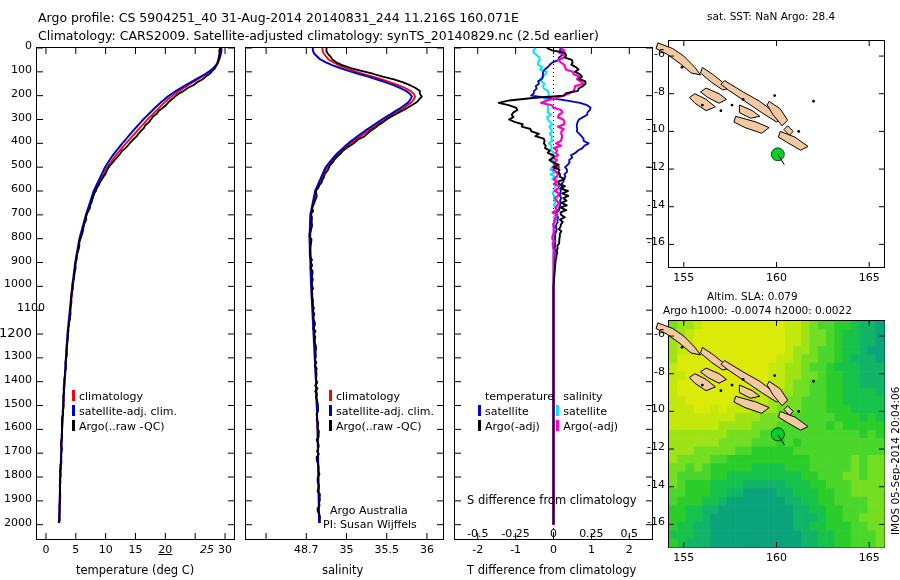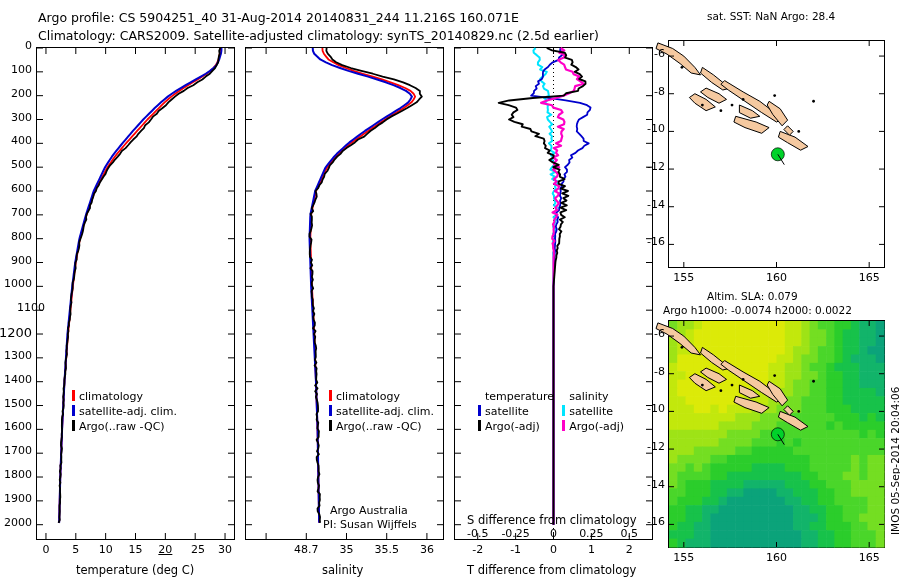--- a/index.html
+++ b/index.html
@@ -216,34 +216,34 @@
       <line x1="0" y1="476.6990291262136" x2="6" y2="476.6990291262136" stroke="#000" stroke-width="1"></line>
       <line x1="197" y1="476.6990291262136" x2="191" y2="476.6990291262136" stroke="#000" stroke-width="1"></line>
       <line x1="98.5" y1="0" x2="98.5" y2="491" stroke="#000" stroke-width="1" stroke-dasharray="1,3"></line>
       <path d="M80.54,0.00L78.43,2.38L78.77,4.77L81.78,7.15L84.54,9.53L84.76,11.92L82.97,14.30L82.90,16.68L87.29,19.07L85.13,21.45L91.82,23.83L90.41,26.22L87.46,28.60L85.19,30.99L86.50,33.37L89.62,35.75L87.98,38.14L88.87,40.52L92.94,42.90L93.48,45.29L93.83,47.67L89.05,50.05L92.11,52.44L89.99,54.82L92.91,57.20L92.62,59.59L92.92,61.97L92.51,64.35L96.33,66.74L92.12,69.12L92.81,71.50L94.87,73.89L97.25,76.27L94.23,78.66L95.78,81.04L97.21,83.42L94.62,85.81L96.91,88.19L96.36,90.57L97.11,92.96L93.97,95.34L96.33,97.72L96.52,100.11L95.40,102.49L99.65,104.87L95.98,107.26L98.45,109.64L96.74,112.02L99.56,114.41L99.43,116.79L96.97,119.17L95.40,121.56L100.29,123.94L95.58,126.33L99.82,128.71L97.19,131.09L102.71,133.48L102.33,135.86L99.95,138.24L100.72,140.63L98.95,143.01L97.69,145.39L99.06,147.78L99.00,150.16L99.74,152.54L100.42,154.93L98.90,157.31L101.93,159.69L101.05,162.08L100.70,164.46L101.41,166.84L98.45,169.23L100.92,171.61L100.29,174.00L99.00,176.38L98.12,178.76L100.47,181.15L99.74,183.53L97.91,185.91L99.76,188.30L99.01,190.68L97.96,193.06L97.87,195.45L98.79,197.83L98.86,200.21L99.03,202.60L98.09,204.98L98.28,207.36L98.64,209.75L98.44,212.13L98.50,214.51L98.50,216.90L98.50,219.28L98.50,221.67L98.50,224.05L98.50,226.43L98.50,228.82L98.50,231.20L98.50,233.58L98.50,235.97L98.50,238.35L98.50,240.73L98.50,243.12L98.50,245.50L98.50,247.88L98.50,250.27L98.50,252.65L98.50,255.03L98.50,257.42L98.50,259.80L98.50,262.18L98.50,264.57L98.50,266.95L98.50,269.33L98.50,271.72L98.50,274.10L98.50,276.49L98.50,278.87L98.50,281.25L98.50,283.64L98.50,286.02L98.50,288.40L98.50,290.79L98.50,293.17L98.50,295.55L98.50,297.94L98.50,300.32L98.50,302.70L98.50,305.09L98.50,307.47L98.50,309.85L98.50,312.24L98.50,314.62L98.50,317.00L98.50,319.39L98.50,321.77L98.50,324.16L98.50,326.54L98.50,328.92L98.50,331.31L98.50,333.69L98.50,336.07L98.50,338.46L98.50,340.84L98.50,343.22L98.50,345.61L98.50,347.99L98.50,350.37L98.50,352.76L98.50,355.14L98.50,357.52L98.50,359.91L98.50,362.29L98.50,364.67L98.50,367.06L98.50,369.44L98.50,371.83L98.50,374.21L98.50,376.59L98.50,378.98L98.50,381.36L98.50,383.74L98.50,386.13L98.50,388.51L98.50,390.89L98.50,393.28L98.50,395.66L98.50,398.04L98.50,400.43L98.50,402.81L98.50,405.19L98.50,407.58L98.50,409.96L98.50,412.34L98.50,414.73L98.50,417.11L98.50,419.50L98.50,421.88L98.50,424.26L98.50,426.65L98.50,429.03L98.50,431.41L98.50,433.80L98.50,436.18L98.50,438.56L98.50,440.95L98.50,443.33L98.50,445.71L98.50,448.10L98.50,450.48L98.50,452.86L98.50,455.25L98.50,457.63L98.50,460.01L98.50,462.40L98.50,464.78L98.50,467.17L98.50,469.55L98.50,471.93L98.50,474.32L98.50,476.70" fill="none" stroke="#00e5ff" stroke-width="2" stroke-linejoin="round"></path>
       <path d="M105.52,0.00L105.12,2.38L107.64,4.77L107.12,7.15L104.04,9.53L103.63,11.92L97.75,14.30L94.79,16.68L92.98,19.07L89.59,21.45L88.02,23.83L87.88,26.22L88.00,28.60L86.85,30.99L83.09,33.37L83.97,35.75L80.73,38.14L81.69,40.52L79.07,42.90L78.80,45.29L76.19,47.67L95.33,50.05L110.69,52.44L124.97,54.82L132.06,57.20L135.54,59.59L134.92,61.97L132.50,64.35L132.20,66.74L128.06,69.12L123.98,71.50L122.71,73.89L121.89,76.27L121.72,78.66L122.27,81.04L121.77,83.42L124.28,85.81L126.42,88.19L128.52,90.57L128.68,92.96L133.69,95.34L129.33,97.72L127.41,100.11L122.94,102.49L120.47,104.87L115.99,107.26L117.34,109.64L114.13,112.02L114.55,114.41L112.78,116.79L109.99,119.17L112.00,121.56L111.98,123.94L109.44,126.33L110.46,128.71L108.37,131.09L108.56,133.48L106.60,135.86L106.75,138.24L105.15,140.63L105.78,143.01L105.12,145.39L104.98,147.78L106.22,150.16L105.11,152.54L105.34,154.93L105.22,157.31L104.20,159.69L104.18,162.08L101.64,164.46L101.17,166.84L103.18,169.23L102.42,171.61L102.70,174.00L101.34,176.38L100.82,178.76L101.83,181.15L101.27,183.53L100.06,185.91L100.24,188.30L100.04,190.68L100.34,193.06L100.14,195.45L99.98,197.83L99.72,200.21L100.13,202.60L99.81,204.98L99.57,207.36L99.40,209.75L99.37,212.13L99.26,214.51L99.18,216.90L99.11,219.28L99.03,221.67L98.95,224.05L98.88,226.43L98.80,228.82L98.73,231.20L98.65,233.58L98.58,235.97L98.50,238.35L98.50,240.73L98.50,243.12L98.50,245.50L98.50,247.88L98.50,250.27L98.50,252.65L98.50,255.03L98.50,257.42L98.50,259.80L98.50,262.18L98.50,264.57L98.50,266.95L98.50,269.33L98.50,271.72L98.50,274.10L98.50,276.49L98.50,278.87L98.50,281.25L98.50,283.64L98.50,286.02L98.50,288.40L98.50,290.79L98.50,293.17L98.50,295.55L98.50,297.94L98.50,300.32L98.50,302.70L98.50,305.09L98.50,307.47L98.50,309.85L98.50,312.24L98.50,314.62L98.50,317.00L98.50,319.39L98.50,321.77L98.50,324.16L98.50,326.54L98.50,328.92L98.50,331.31L98.50,333.69L98.50,336.07L98.50,338.46L98.50,340.84L98.50,343.22L98.50,345.61L98.50,347.99L98.50,350.37L98.50,352.76L98.50,355.14L98.50,357.52L98.50,359.91L98.50,362.29L98.50,364.67L98.50,367.06L98.50,369.44L98.50,371.83L98.50,374.21L98.50,376.59L98.50,378.98L98.50,381.36L98.50,383.74L98.50,386.13L98.50,388.51L98.50,390.89L98.50,393.28L98.50,395.66L98.50,398.04L98.50,400.43L98.50,402.81L98.50,405.19L98.50,407.58L98.50,409.96L98.50,412.34L98.50,414.73L98.50,417.11L98.50,419.50L98.50,421.88L98.50,424.26L98.50,426.65L98.50,429.03L98.50,431.41L98.50,433.80L98.50,436.18L98.50,438.56L98.50,440.95L98.50,443.33L98.50,445.71L98.50,448.10L98.50,450.48L98.50,452.86L98.50,455.25L98.50,457.63L98.50,460.01L98.50,462.40L98.50,464.78L98.50,467.17L98.50,469.55L98.50,471.93L98.50,474.32L98.50,476.70" fill="none" stroke="#0000cc" stroke-width="1.8" stroke-linejoin="round"></path>
       <path d="M105.69,0.00L109.26,2.38L104.38,4.77L109.94,7.15L108.92,9.53L103.18,11.92L105.59,14.30L109.12,16.68L110.02,19.07L110.95,21.45L117.55,23.83L118.69,26.22L124.33,28.60L121.93,30.99L125.36,33.37L128.59,35.75L120.26,38.14L119.55,40.52L118.70,42.90L114.17,45.29L108.36,47.67L100.84,50.05L91.98,52.44L86.16,54.82L96.96,57.20L98.36,59.59L106.11,61.97L107.50,64.35L104.04,66.74L102.88,69.12L108.33,71.50L109.45,73.89L109.01,76.27L102.91,78.66L108.66,81.04L106.46,83.42L106.22,85.81L107.24,88.19L106.55,90.57L105.96,92.96L101.08,95.34L106.09,97.72L98.92,100.11L102.13,102.49L100.96,104.87L103.11,107.26L97.78,109.64L101.89,112.02L99.57,114.41L99.07,116.79L104.16,119.17L98.11,121.56L100.97,123.94L103.04,126.33L101.90,128.71L99.07,131.09L101.69,133.48L98.93,135.86L104.10,138.24L103.27,140.63L99.94,143.01L103.82,145.39L102.94,147.78L100.17,150.16L101.42,152.54L103.76,154.93L102.45,157.31L100.36,159.69L102.22,162.08L97.58,164.46L102.38,166.84L101.13,169.23L99.32,171.61L99.36,174.00L98.02,176.38L98.98,178.76L98.59,181.15L98.74,183.53L98.69,185.91L97.49,188.30L97.28,190.68L99.50,193.06L97.61,195.45L98.18,197.83L98.17,200.21L98.76,202.60L98.76,204.98L98.80,207.36L98.46,209.75L98.56,212.13L98.50,214.51L98.50,216.90L98.50,219.28L98.50,221.67L98.50,224.05L98.50,226.43L98.50,228.82L98.50,231.20L98.50,233.58L98.50,235.97L98.50,238.35L98.50,240.73L98.50,243.12L98.50,245.50L98.50,247.88L98.50,250.27L98.50,252.65L98.50,255.03L98.50,257.42L98.50,259.80L98.50,262.18L98.50,264.57L98.50,266.95L98.50,269.33L98.50,271.72L98.50,274.10L98.50,276.49L98.50,278.87L98.50,281.25L98.50,283.64L98.50,286.02L98.50,288.40L98.50,290.79L98.50,293.17L98.50,295.55L98.50,297.94L98.50,300.32L98.50,302.70L98.50,305.09L98.50,307.47L98.50,309.85L98.50,312.24L98.50,314.62L98.50,317.00L98.50,319.39L98.50,321.77L98.50,324.16L98.50,326.54L98.50,328.92L98.50,331.31L98.50,333.69L98.50,336.07L98.50,338.46L98.50,340.84L98.50,343.22L98.50,345.61L98.50,347.99L98.50,350.37L98.50,352.76L98.50,355.14L98.50,357.52L98.50,359.91L98.50,362.29L98.50,364.67L98.50,367.06L98.50,369.44L98.50,371.83L98.50,374.21L98.50,376.59L98.50,378.98L98.50,381.36L98.50,383.74L98.50,386.13L98.50,388.51L98.50,390.89L98.50,393.28L98.50,395.66L98.50,398.04L98.50,400.43L98.50,402.81L98.50,405.19L98.50,407.58L98.50,409.96L98.50,412.34L98.50,414.73L98.50,417.11L98.50,419.50L98.50,421.88L98.50,424.26L98.50,426.65L98.50,429.03L98.50,431.41L98.50,433.80L98.50,436.18L98.50,438.56L98.50,440.95L98.50,443.33L98.50,445.71L98.50,448.10L98.50,450.48L98.50,452.86L98.50,455.25L98.50,457.63L98.50,460.01L98.50,462.40L98.50,464.78L98.50,467.17L98.50,469.55L98.50,471.93L98.50,474.32L98.50,476.70" fill="none" stroke="#ff00c8" stroke-width="2.2" stroke-linejoin="round"></path>
       <path d="M91.76,0.00L97.07,2.38L109.81,4.77L111.24,7.15L110.13,9.53L116.84,11.92L117.64,14.30L116.32,16.68L120.80,19.07L123.51,21.45L119.85,23.83L124.79,26.22L127.02,28.60L124.21,30.99L130.37,33.37L130.52,35.75L127.94,38.14L123.61,40.52L123.07,42.90L111.02,45.29L108.72,47.67L77.84,50.05L54.20,52.44L43.72,54.82L53.63,57.20L60.96,59.59L62.40,61.97L58.43,64.35L56.74,66.74L58.38,69.12L54.07,71.50L59.40,73.89L67.70,76.27L66.73,78.66L75.45,81.04L76.41,83.42L83.98,85.81L80.33,88.19L88.74,90.57L89.59,92.96L88.87,95.34L90.75,97.72L90.07,100.11L94.70,102.49L92.71,104.87L98.74,107.26L98.25,109.64L94.31,112.02L97.86,114.41L103.77,116.79L98.28,119.17L104.53,121.56L103.35,123.94L105.05,126.33L104.81,128.71L109.56,131.09L103.69,133.48L103.68,135.86L109.97,138.24L106.02,140.63L112.95,143.01L107.18,145.39L113.33,147.78L108.35,150.16L111.44,152.54L106.39,154.93L111.78,157.31L105.40,159.69L111.21,162.08L105.48,164.46L106.10,166.84L109.76,169.23L104.90,171.61L107.81,174.00L105.91,176.38L105.51,178.76L103.95,181.15L106.36,183.53L104.74,185.91L104.92,188.30L104.34,190.68L104.25,193.06L104.13,195.45L102.27,197.83L102.67,200.21L101.70,202.60L102.28,204.98L101.38,207.36L101.32,209.75L100.68,212.13L100.39,214.51L100.20,216.90L100.02,219.28L99.83,221.67L99.64,224.05L99.45,226.43L99.26,228.82L99.07,231.20L98.88,233.58L98.69,235.97L98.50,238.35L98.50,240.73L98.50,243.12L98.50,245.50L98.50,247.88L98.50,250.27L98.50,252.65L98.50,255.03L98.50,257.42L98.50,259.80L98.50,262.18L98.50,264.57L98.50,266.95L98.50,269.33L98.50,271.72L98.50,274.10L98.50,276.49L98.50,278.87L98.50,281.25L98.50,283.64L98.50,286.02L98.50,288.40L98.50,290.79L98.50,293.17L98.50,295.55L98.50,297.94L98.50,300.32L98.50,302.70L98.50,305.09L98.50,307.47L98.50,309.85L98.50,312.24L98.50,314.62L98.50,317.00L98.50,319.39L98.50,321.77L98.50,324.16L98.50,326.54L98.50,328.92L98.50,331.31L98.50,333.69L98.50,336.07L98.50,338.46L98.50,340.84L98.50,343.22L98.50,345.61L98.50,347.99L98.50,350.37L98.50,352.76L98.50,355.14L98.50,357.52L98.50,359.91L98.50,362.29L98.50,364.67L98.50,367.06L98.50,369.44L98.50,371.83L98.50,374.21L98.50,376.59L98.50,378.98L98.50,381.36L98.50,383.74L98.50,386.13L98.50,388.51L98.50,390.89L98.50,393.28L98.50,395.66L98.50,398.04L98.50,400.43L98.50,402.81L98.50,405.19L98.50,407.58L98.50,409.96L98.50,412.34L98.50,414.73L98.50,417.11L98.50,419.50L98.50,421.88L98.50,424.26L98.50,426.65L98.50,429.03L98.50,431.41L98.50,433.80L98.50,436.18L98.50,438.56L98.50,440.95L98.50,443.33L98.50,445.71L98.50,448.10L98.50,450.48L98.50,452.86L98.50,455.25L98.50,457.63L98.50,460.01L98.50,462.40L98.50,464.78L98.50,467.17L98.50,469.55L98.50,471.93L98.50,474.32L98.50,476.70" fill="none" stroke="#000000" stroke-width="1.9" stroke-linejoin="round"></path>
     </svg>
 </div>
 <div class="abs" style="left:478px;top:390px;">
-  <div style="display:flex;gap:8px;">
+  <div style="display:flex;gap:2px;">
     <div>
       <div class="legtxt" style="padding-left:7px;">temperature</div>
       <div class="legtxt" style="margin-top:2px"><span class="legbar" style="background:#0000cc"></span><span>satellite</span></div>
       <div class="legtxt" style="margin-top:2px"><span class="legbar" style="background:#000000"></span><span>Argo(-adj)</span></div>
     </div>
     <div>
       <div class="legtxt" style="padding-left:7px;">salinity</div>
       <div class="legtxt" style="margin-top:2px"><span class="legbar" style="background:#00e5ff"></span><span>satellite</span></div>
       <div class="legtxt" style="margin-top:2px"><span class="legbar" style="background:#ff00c8"></span><span>Argo(-adj)</span></div>
     </div>
   </div>
 </div>
-<div class="abs axlbl" style="left:467px;top:513px;">S difference from climatology</div>
+<div class="abs axlbl" style="left:467px;top:493px;">S difference from climatology</div>
 <div class="abs axlbl" style="left:467px;top:563px;">T difference from climatology</div>
 
 <div class="abs maptitle" style="left:707px;top:10px;">sat. SST: NaN Argo: 28.4</div>
 <div class="frame" style="left:668px;top:40px;width:217px;height:228px;">
   <svg id="svg-map-sst" width="215" height="226" viewBox="0 0 215 226">
       <polygon points="-11.1,1.9 3.7,7.5 14.8,15.1 25.9,26.4 31.5,33.9 22.2,32.0 11.1,22.6 -1.9,13.2 -13.0,7.5" fill="#f5c9a0" stroke="#000" stroke-width="1"></polygon>
       <polygon points="33.4,26.4 44.5,33.9 53.8,41.4 61.2,47.1 53.8,49.0 42.6,41.4 31.5,32.0" fill="#f5c9a0" stroke="#000" stroke-width="1"></polygon>
       <polygon points="55.6,39.6 74.1,50.9 90.8,60.3 105.6,71.6 114.9,77.2 107.5,81.0 92.7,71.6 76.0,60.3 59.3,49.0 51.9,43.3" fill="#f5c9a0" stroke="#000" stroke-width="1"></polygon>
       <polygon points="37.1,47.1 50.0,52.7 57.5,58.4 50.0,62.2 38.9,56.5 31.5,50.9" fill="#f5c9a0" stroke="#000" stroke-width="1"></polygon>
       <polygon points="25.9,52.7 37.1,58.4 46.3,65.9 37.1,69.7 25.9,62.2 20.4,56.5" fill="#f5c9a0" stroke="#000" stroke-width="1"></polygon>
@@ -1030,21 +1030,21 @@
     </svg>
 </div>
 
 <div class="abs vert" style="left:889px;top:535px;">IMOS 05-Sep-2014 20:04:06</div>
 
 <div class="abs tick" style="left: 45.9545px; top: 543px; font-size: 11px; transform: translateX(-50%);">0</div>
 <div class="abs tick" style="left: 75.803px; top: 543px; font-size: 11px; transform: translateX(-50%);">5</div>
 <div class="abs tick" style="left: 105.652px; top: 543px; font-size: 11px; transform: translateX(-50%); text-align: center;">10</div>
 <div class="abs tick" style="left: 135.5px; top: 543px; font-size: 11px; transform: translateX(-50%);">15</div>
 <div class="abs tick" style="left: 165.348px; top: 543px; font-size: 11px; transform: translateX(-50%); text-decoration: underline;">20</div>
-<div class="abs tick" style="left: 198px; top: 543px; font-size: 11px; transform: translateX(-50%);">25</div>
+<div class="abs tick" style="left: 207px; top: 543px; font-size: 11px; transform: translateX(-50%); font-style: italic;">25</div>
 <div class="abs tick" style="left: 225.045px; top: 543px; font-size: 11px; transform: translateX(-50%);">30</div>
 <div class="abs tick" style="left: 32px; top: 39px; font-size: 11px; transform: translateX(-100%);">0</div>
 <div class="abs tick" style="left: 32px; top: 62.835px; font-size: 11px; transform: translateX(-100%);">100</div>
 <div class="abs tick" style="left: 32px; top: 86.6699px; font-size: 11px; transform: translateX(-100%);">200</div>
 <div class="abs tick" style="left: 32px; top: 110.505px; font-size: 11px; transform: translateX(-100%);">300</div>
 <div class="abs tick" style="left: 32px; top: 134.34px; font-size: 11px; transform: translateX(-100%);">400</div>
 <div class="abs tick" style="left: 32px; top: 158.175px; font-size: 11px; transform: translateX(-100%);">500</div>
 <div class="abs tick" style="left: 32px; top: 182.01px; font-size: 11px; transform: translateX(-100%);">600</div>
 <div class="abs tick" style="left: 32px; top: 205.845px; font-size: 11px; transform: translateX(-100%);">700</div>
 <div class="abs tick" style="left: 32px; top: 229.68px; font-size: 11px; transform: translateX(-100%);">800</div>

